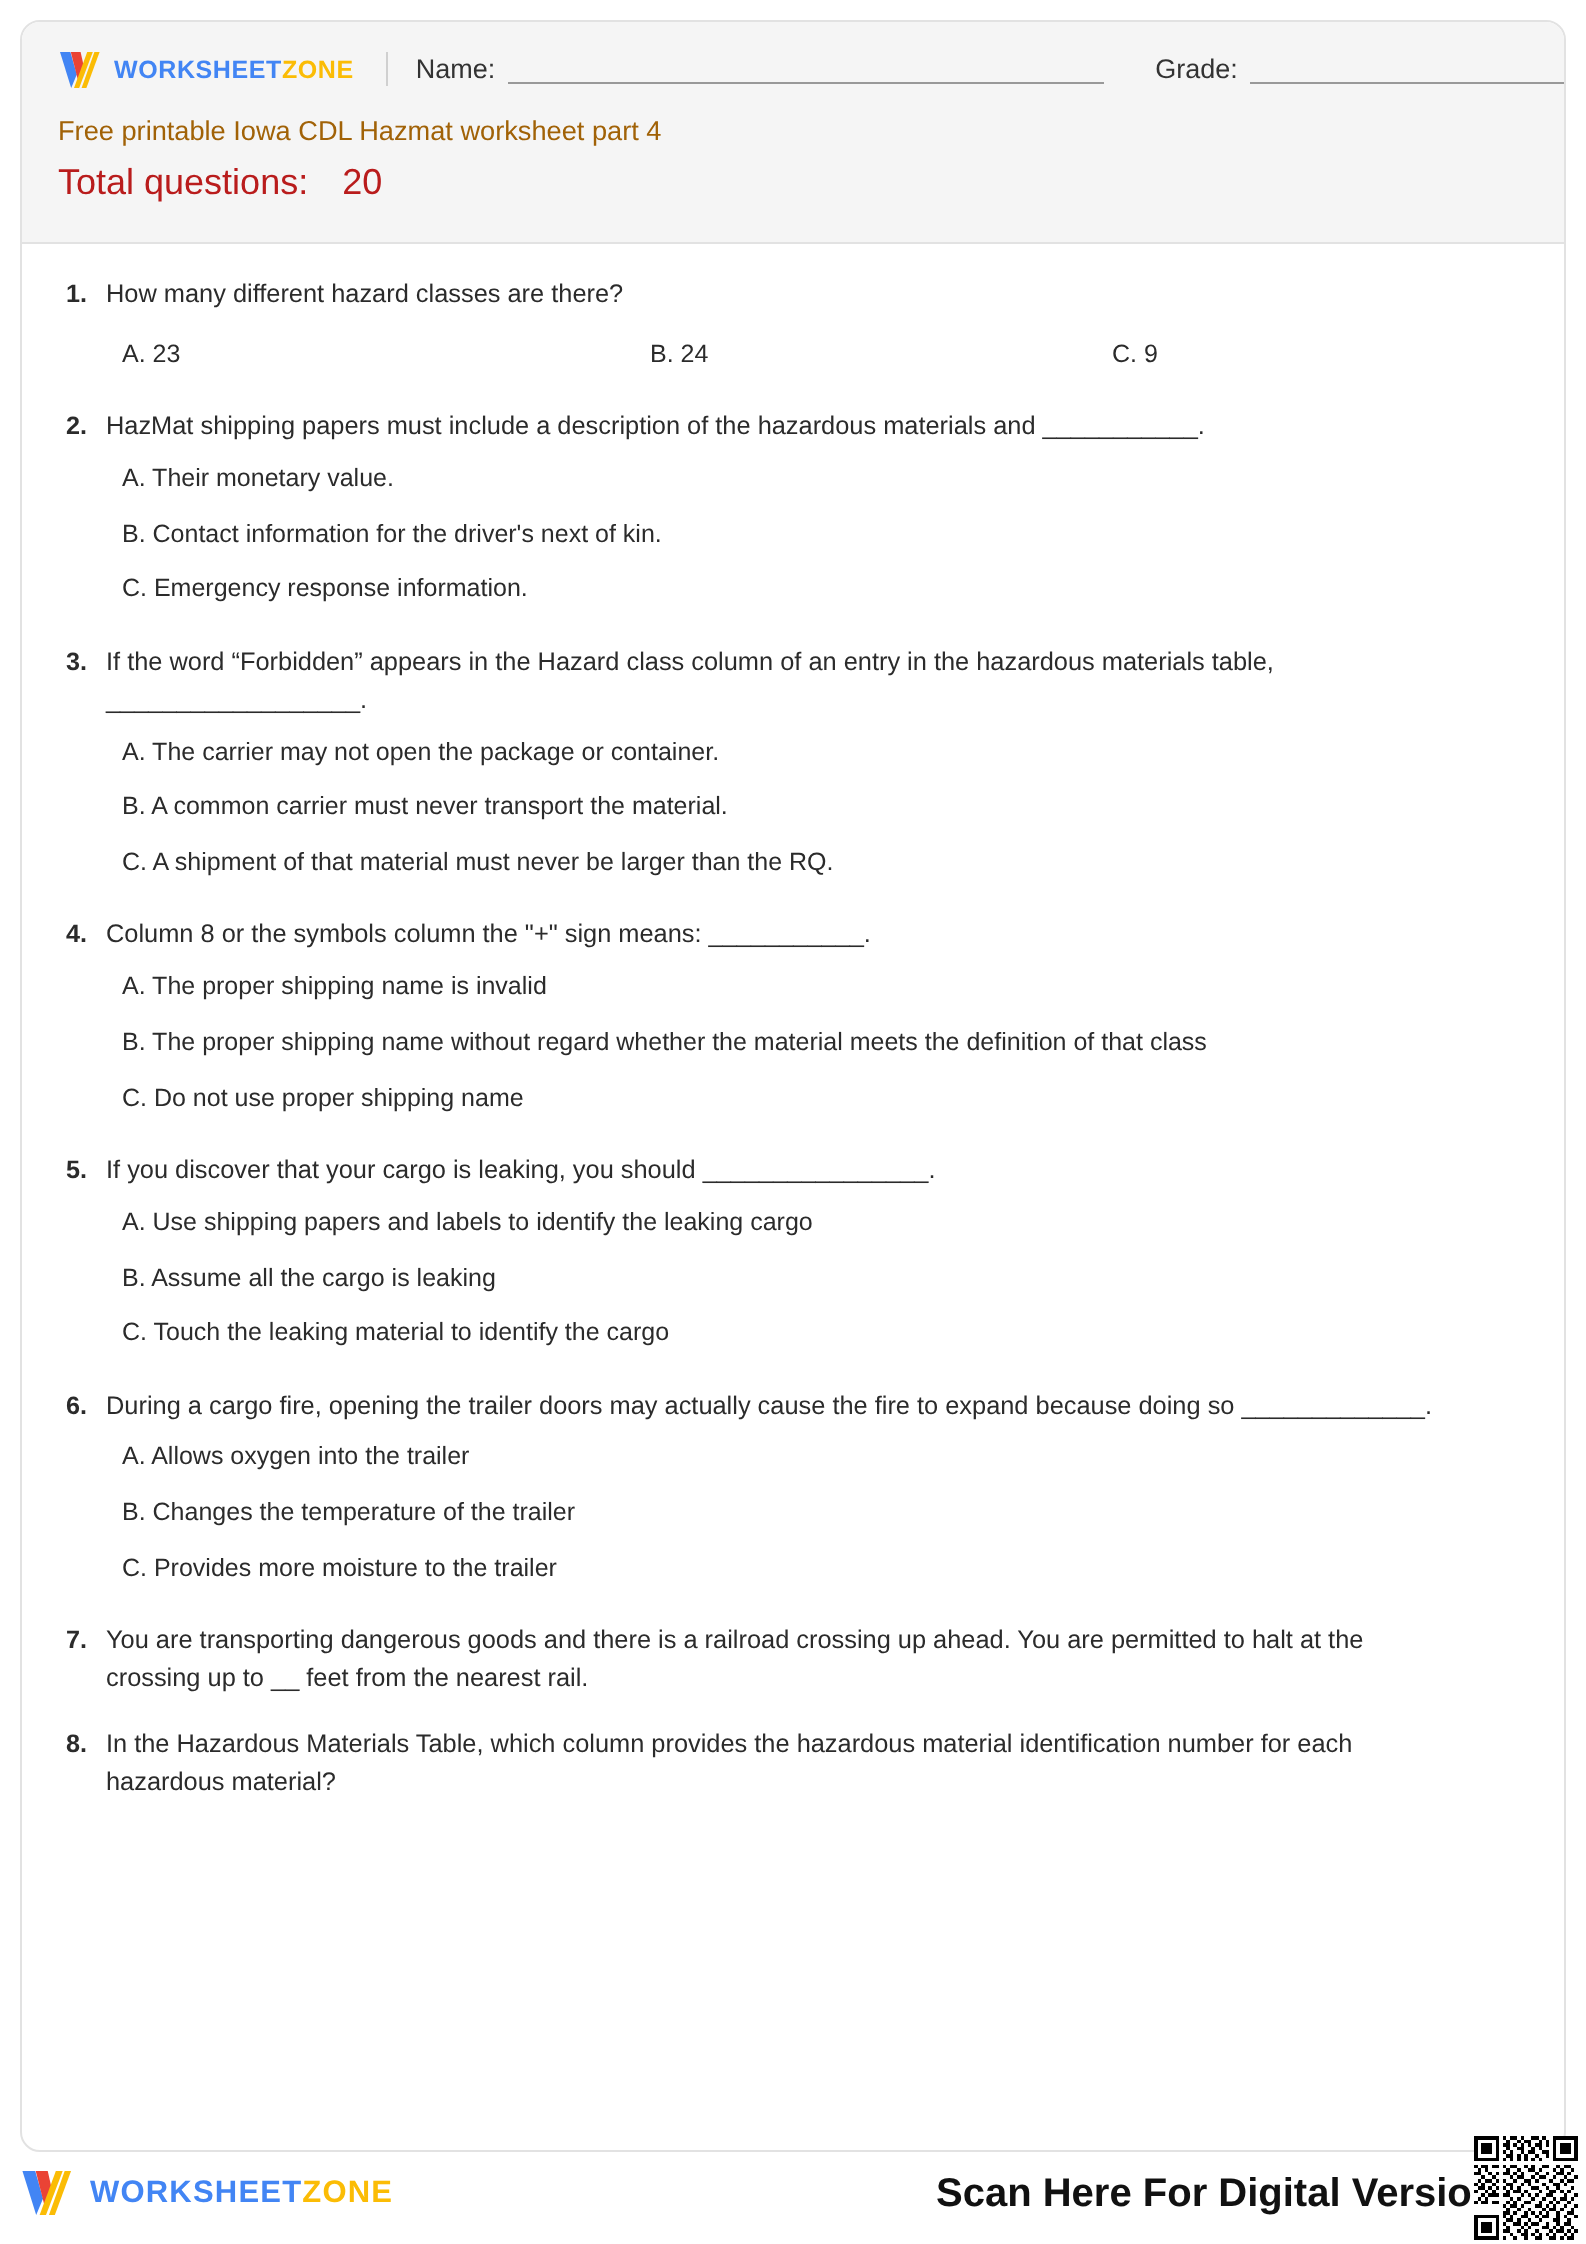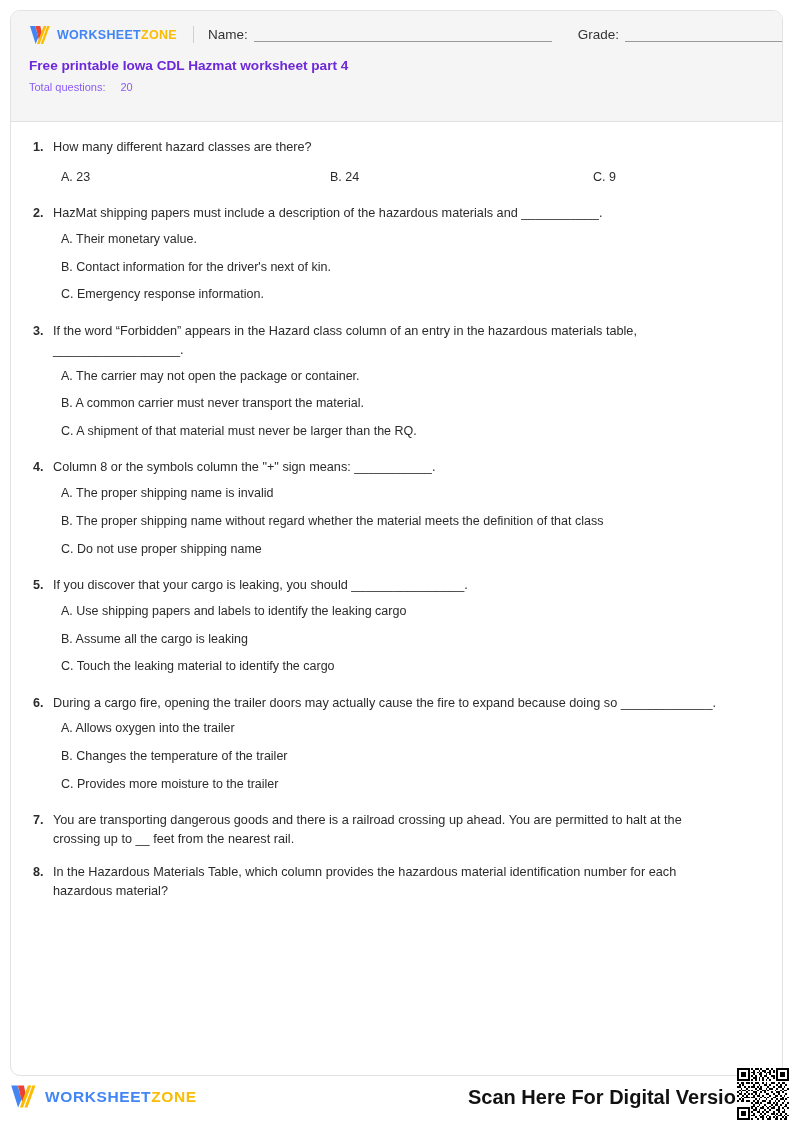--- a/index.html
+++ b/index.html
@@ -101,28 +101,28 @@
   }
   .name-line  { width: 298px; }
   .grade-line { width: 212px; }
   .field-grade { margin-left: 26px; }
 
   .title-block {
     padding: 13px 18px 0 18px;
   }
   .wtitle {
     font-size: 13.6px;
-    font-weight: bold;
-    color: #6d28d9;
+    font-weight: normal;
+    color: #a16207;
     margin: 0 0 6px 0;
     line-height: 1.25;
   }
   .wmeta {
-    font-size: 11px;
-    color: #8b5cf6;
+    font-size: 18px;
+    color: #b91c1c;
     margin: 0;
   }
   .wmeta .count { margin-left: 12px; }
 
   
   .questions {
     padding: 16px 22px 0 22px;
   }
   .q {
     margin-bottom: 13px;
@@ -140,39 +140,38 @@
     padding-top: 0px;
   }
   .q-text {
     flex: 1 1 auto;
     font-size: 12.7px;
     line-height: 1.52;
     padding-right: 30px;
   }
   .opts {
     margin-top: 2px;
-    gap: 32px;
   }
   .opt {
     font-size: 12.5px;
     line-height: 1.5;
     padding: 4.5px 0 4.5px 28px;
   }
   
   .opts.inline {
     display: flex;
     padding-left: 28px;
     margin-top: 6px;
   }
   .opts.inline .opt {
     padding-left: 0;
     flex: 0 0 auto;
   }
   .opts.inline .opt:nth-child(1) { width: 237px; }
-  .opts.inline .opt:nth-child(2) { width: 231px; }
+  .opts.inline .opt:nth-child(2) { width: 231px; margin-left: 27px; }
 
   
   .footer {
     position: absolute;
     left: 0;
     top: 1082px;
     width: 793px;
     height: 40px;
     display: flex;
     align-items: center;

